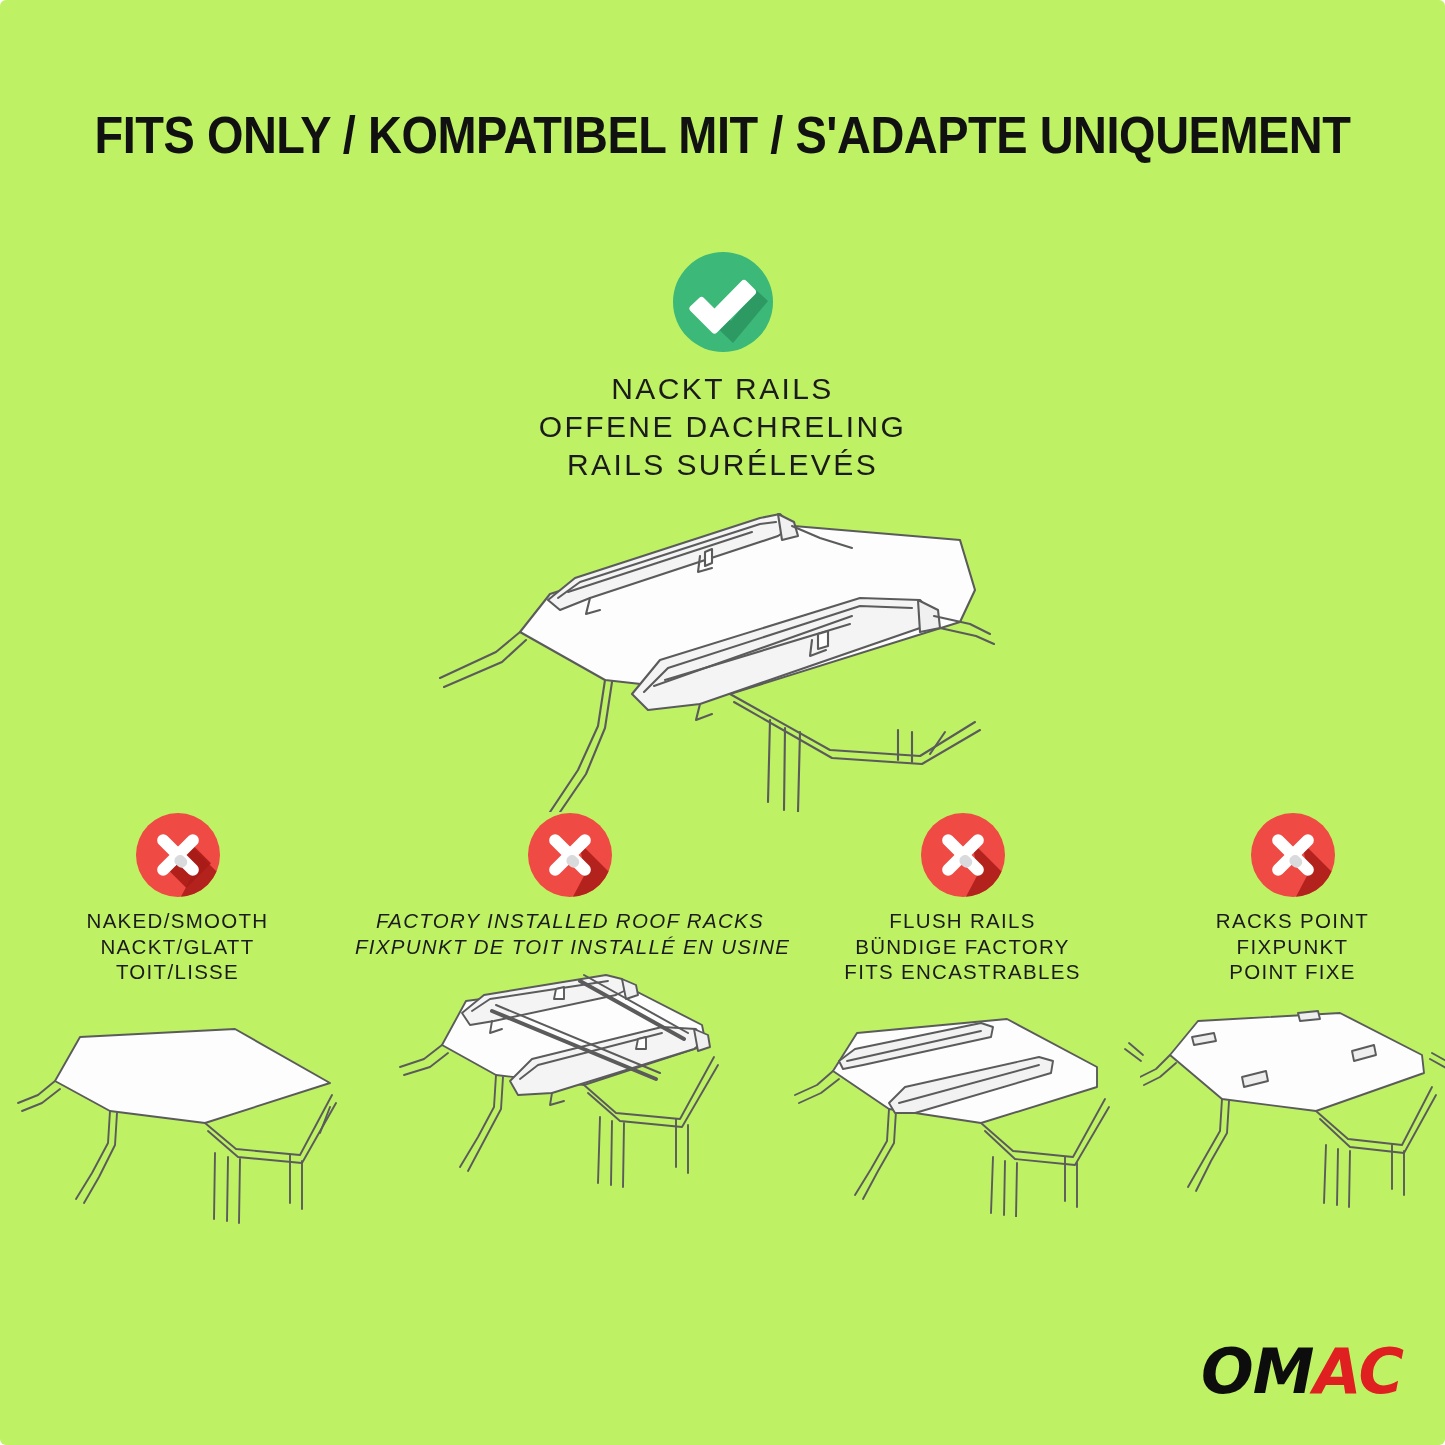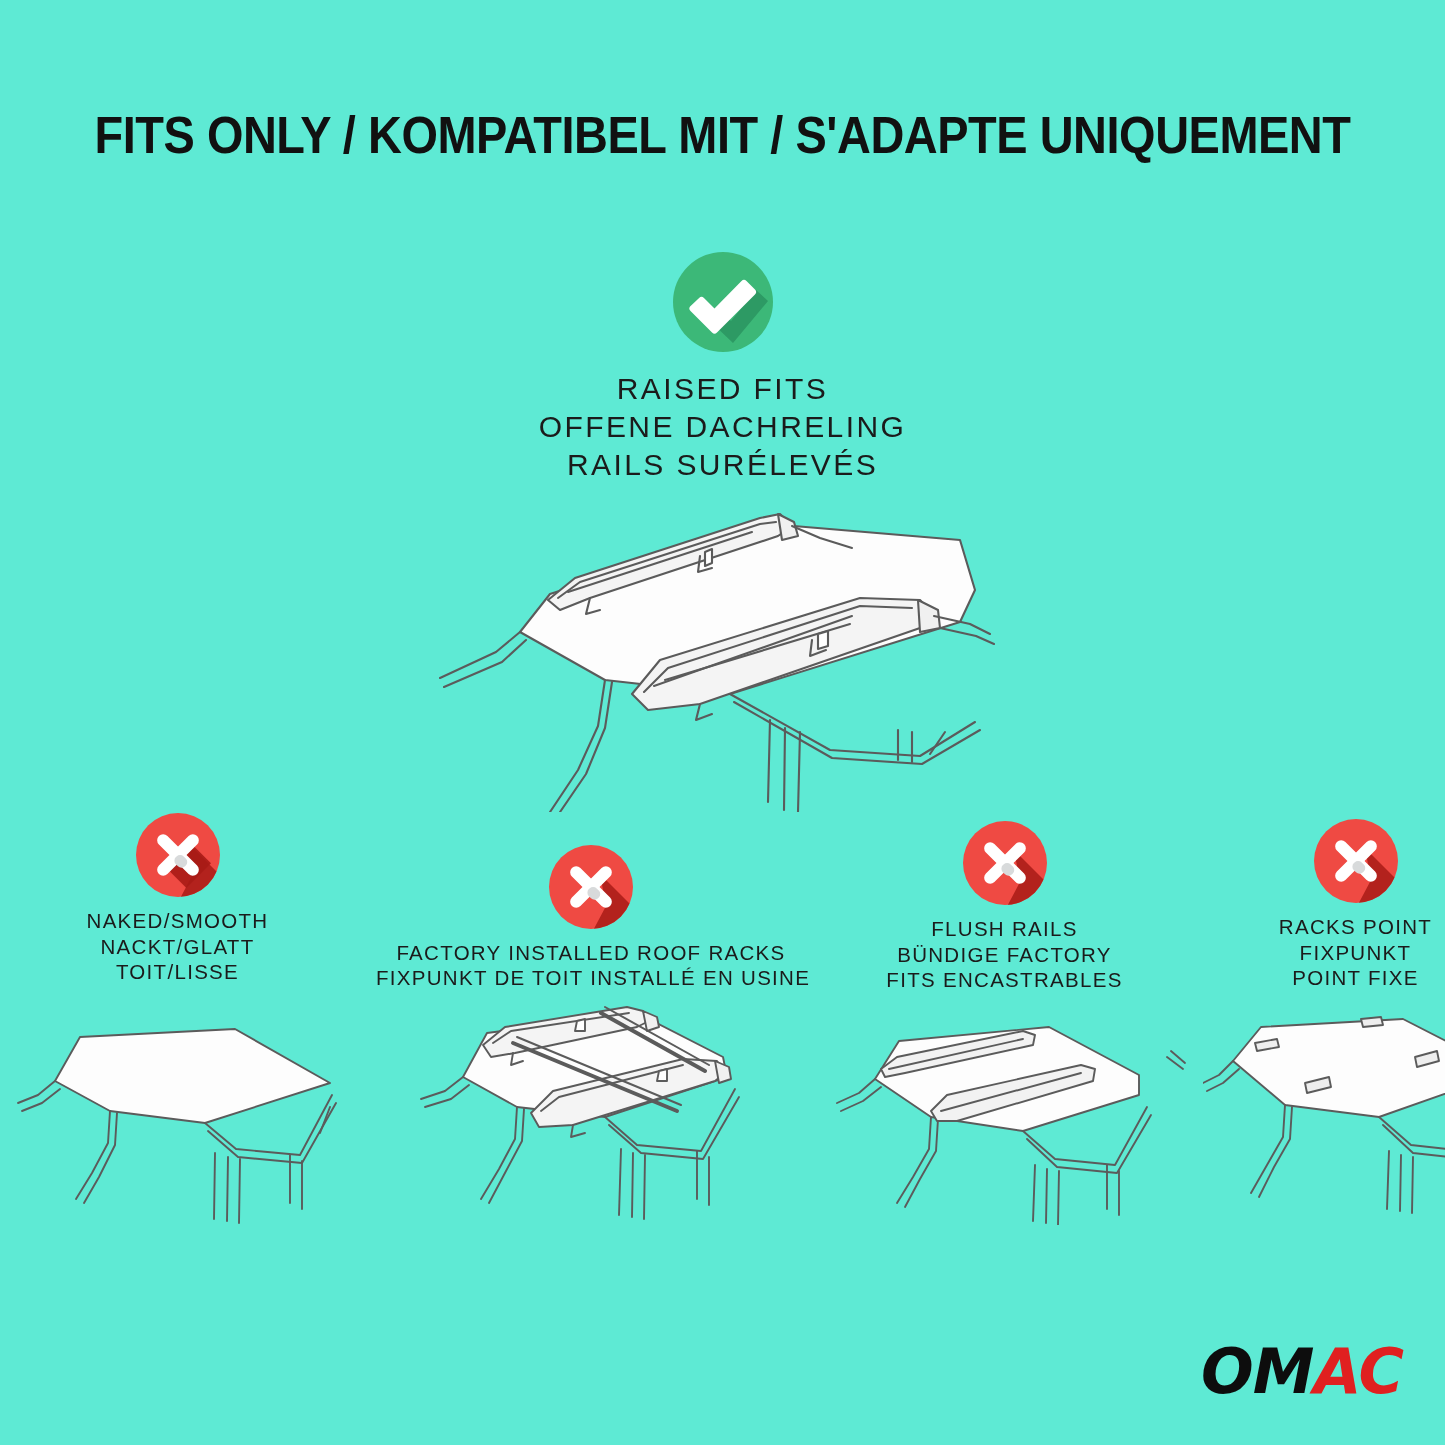--- a/index.html
+++ b/index.html
@@ -4,23 +4,24 @@
 <style>
   html, body {
     margin: 0;
     padding: 0;
     background: #ffffff;
   }
   #page {
     position: relative;
     width: 1445px;
     height: 1445px;
-    background: #5eead4;
+    background: #bef264;
     font-family: "Liberation Sans", sans-serif;
     overflow: hidden;
+    border-radius: 6px;
   }
 
   
   .title {
     position: absolute;
     left: 0;
     top: 106px;
     width: 1445px;
     text-align: center;
     font-family: "Liberation Sans Narrow", "Liberation Sans", sans-serif;
@@ -65,30 +66,29 @@
     height: 330px;
   }
 
   
   .row {
     position: absolute;
     left: 0;
     top: 812px;
     width: 1445px;
     display: flex;
-    align-items: flex-end;
-    gap: 21px;
+    align-items: flex-start;
   }
   .cell {
     position: relative;
     box-sizing: border-box;
     text-align: center;
   }
   .cell.c0 { width: 355px; }
-  .cell.c1 { width: 430px; }
+  .cell.c1 { width: 430px; font-style: italic; }
   .cell.c2 { width: 355px; }
   .cell.c3 { width: 305px; }
 
   .xbadge {
     display: block;
     margin: 0 auto;
     width: 86px;
     height: 86px;
   }
   .cell-label {
@@ -141,21 +141,21 @@
           </clipPath>
       </defs>
       <circle cx="52" cy="52" r="50" fill="#3cb878"></circle>
       <g clip-path="url(#clipGreen)">
         <path d="M41 52 L51 62 L76 31 L88 42 L53 84 L30 62 Z" fill="#2a9460" opacity="0.85" transform="translate(9,9)"></path>
       </g>
       <path d="M30.5 50.5 L43.5 63.5 L73 33.5 L81.5 42 L43.5 80 L22 58.5 Z" fill="#ffffff" stroke="#ffffff" stroke-width="7" stroke-linejoin="round" stroke-linecap="round"></path>
     </svg>
 
     <div class="hero-label">
-      <div>RAISED FITS</div>
+      <div>NACKT RAILS</div>
       <div>OFFENE DACHRELING</div>
       <div>RAILS SURÉLEVÉS</div>
     </div>
   </div>
 
   <svg class="hero-art" viewBox="0 0 660 330">
     <g fill="none" stroke="#5b5b5b" stroke-width="2.1" stroke-linejoin="round" stroke-linecap="round">
 
       <path d="M120 150 L150 112 L370 42 L560 58 L575 108 L560 140 L330 212 L205 198 Z" fill="#fdfdfd"></path>
 

